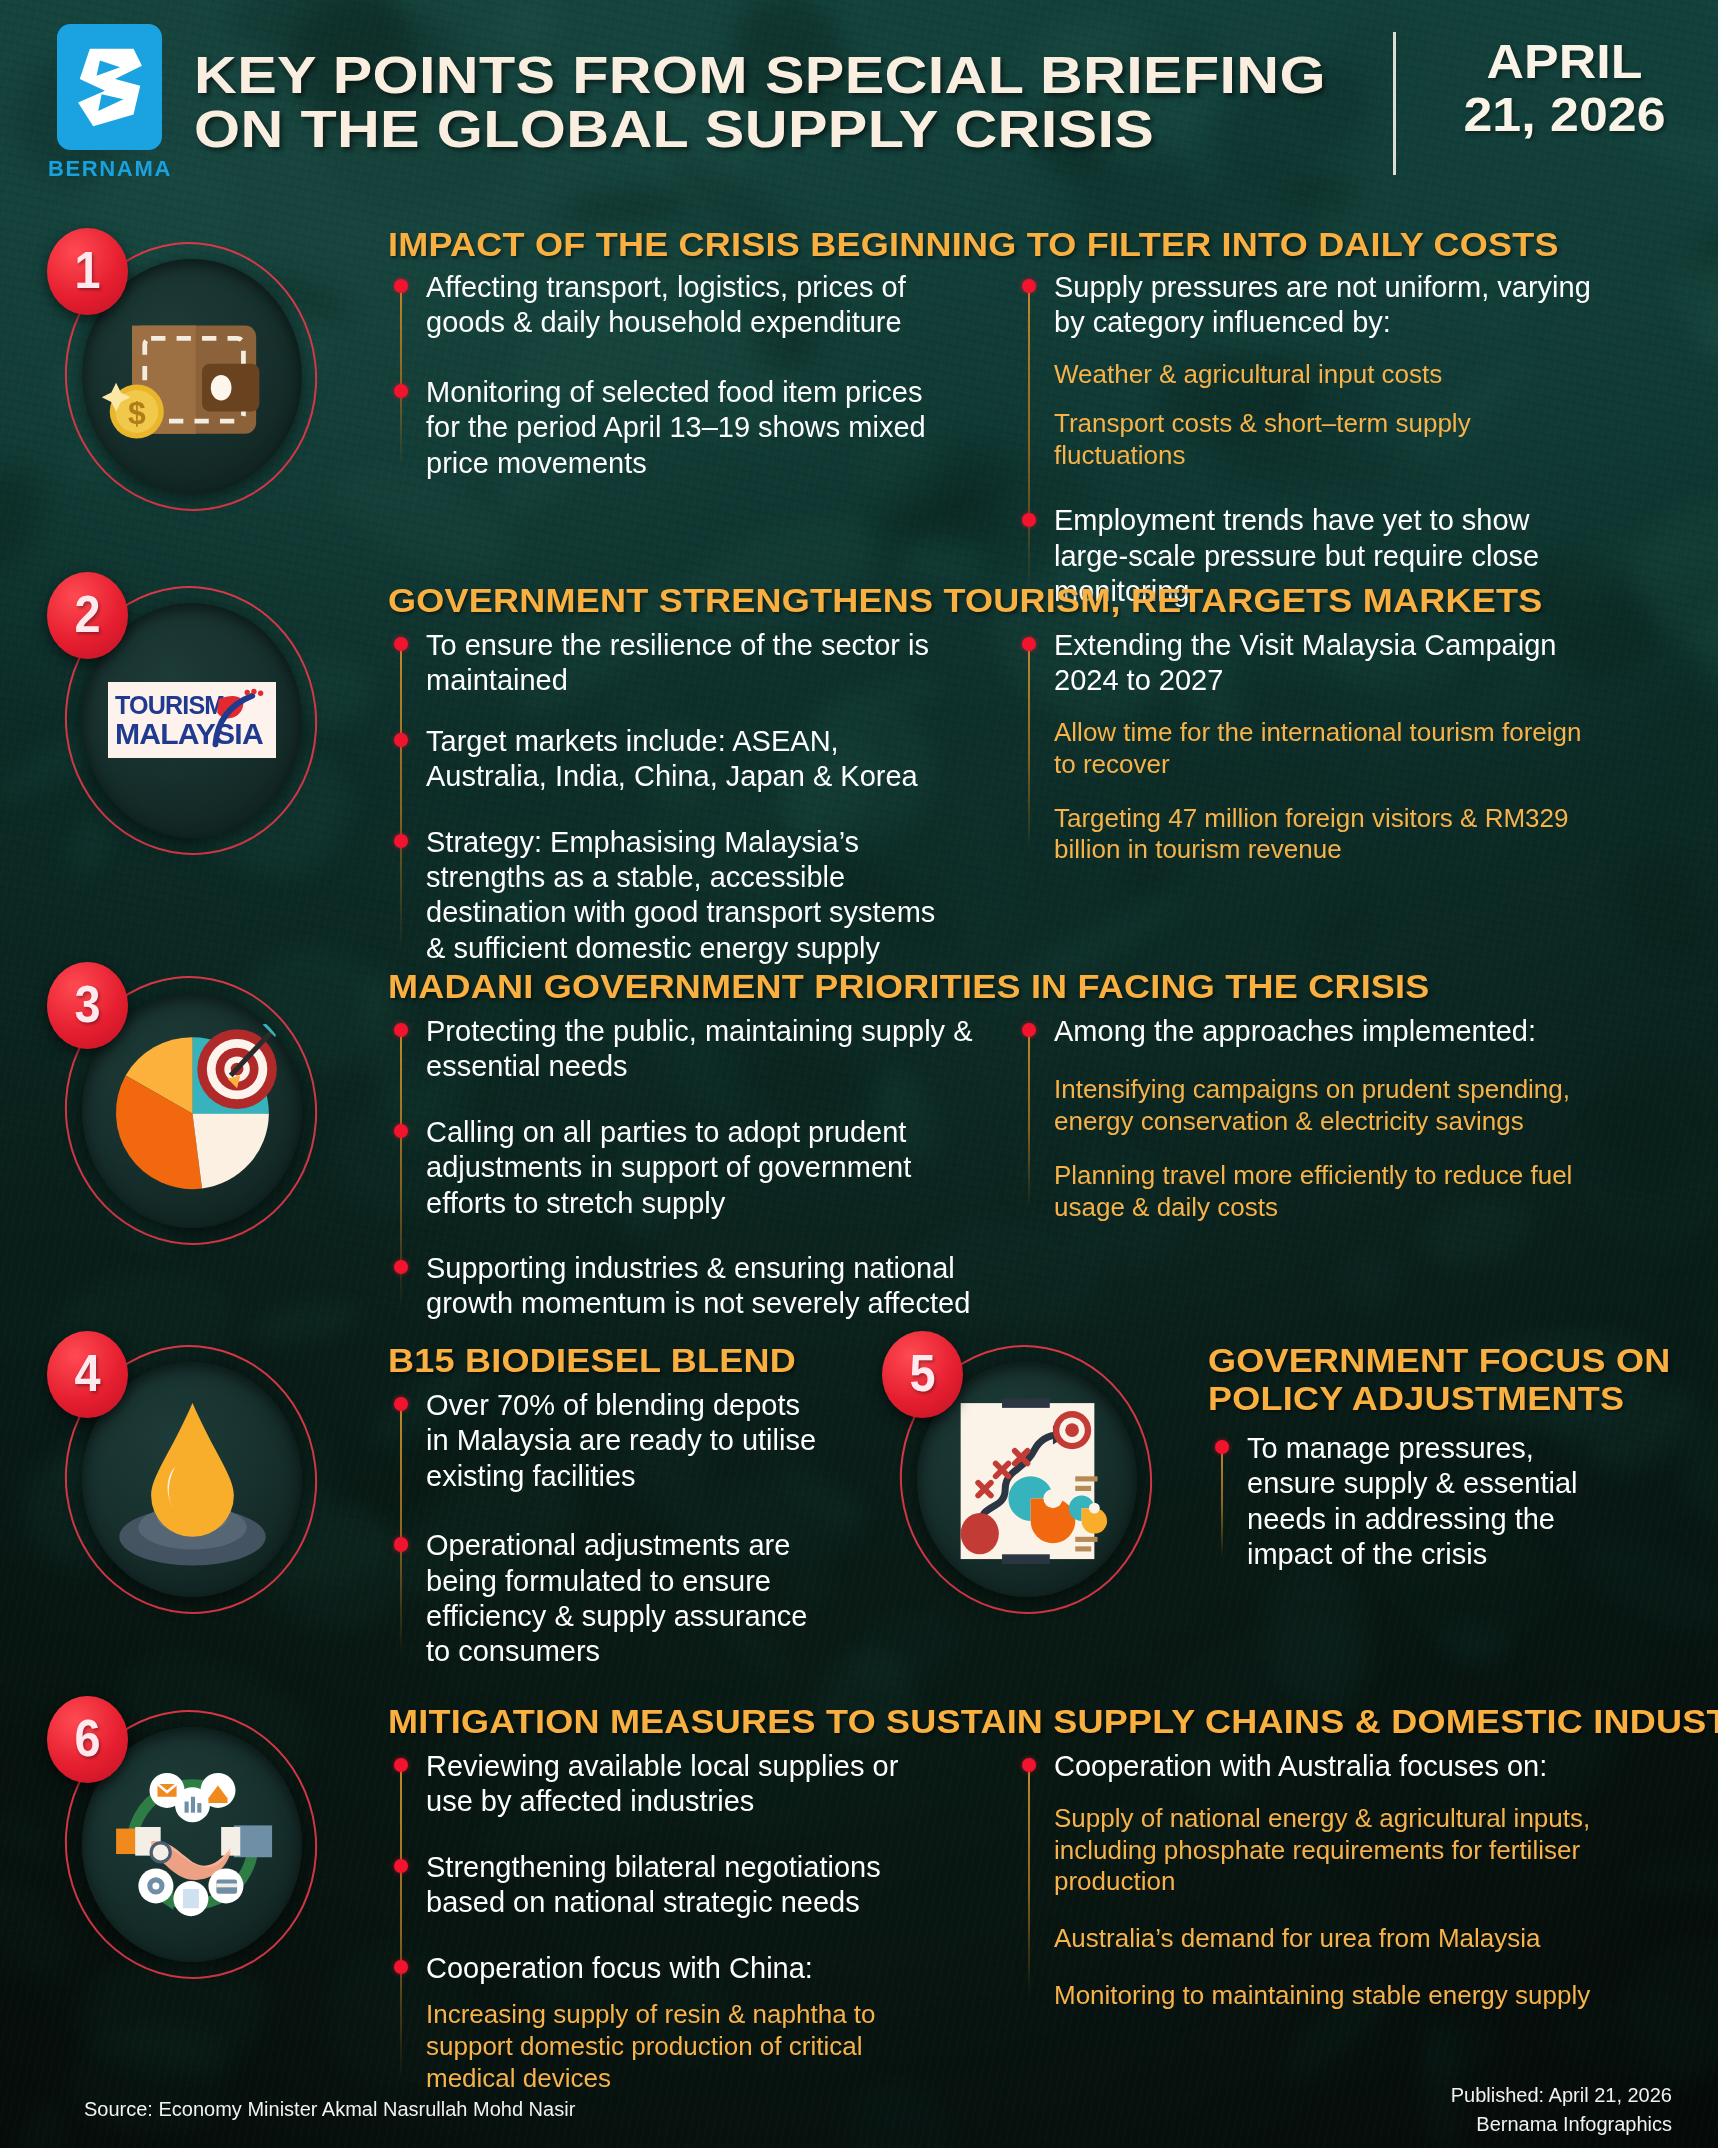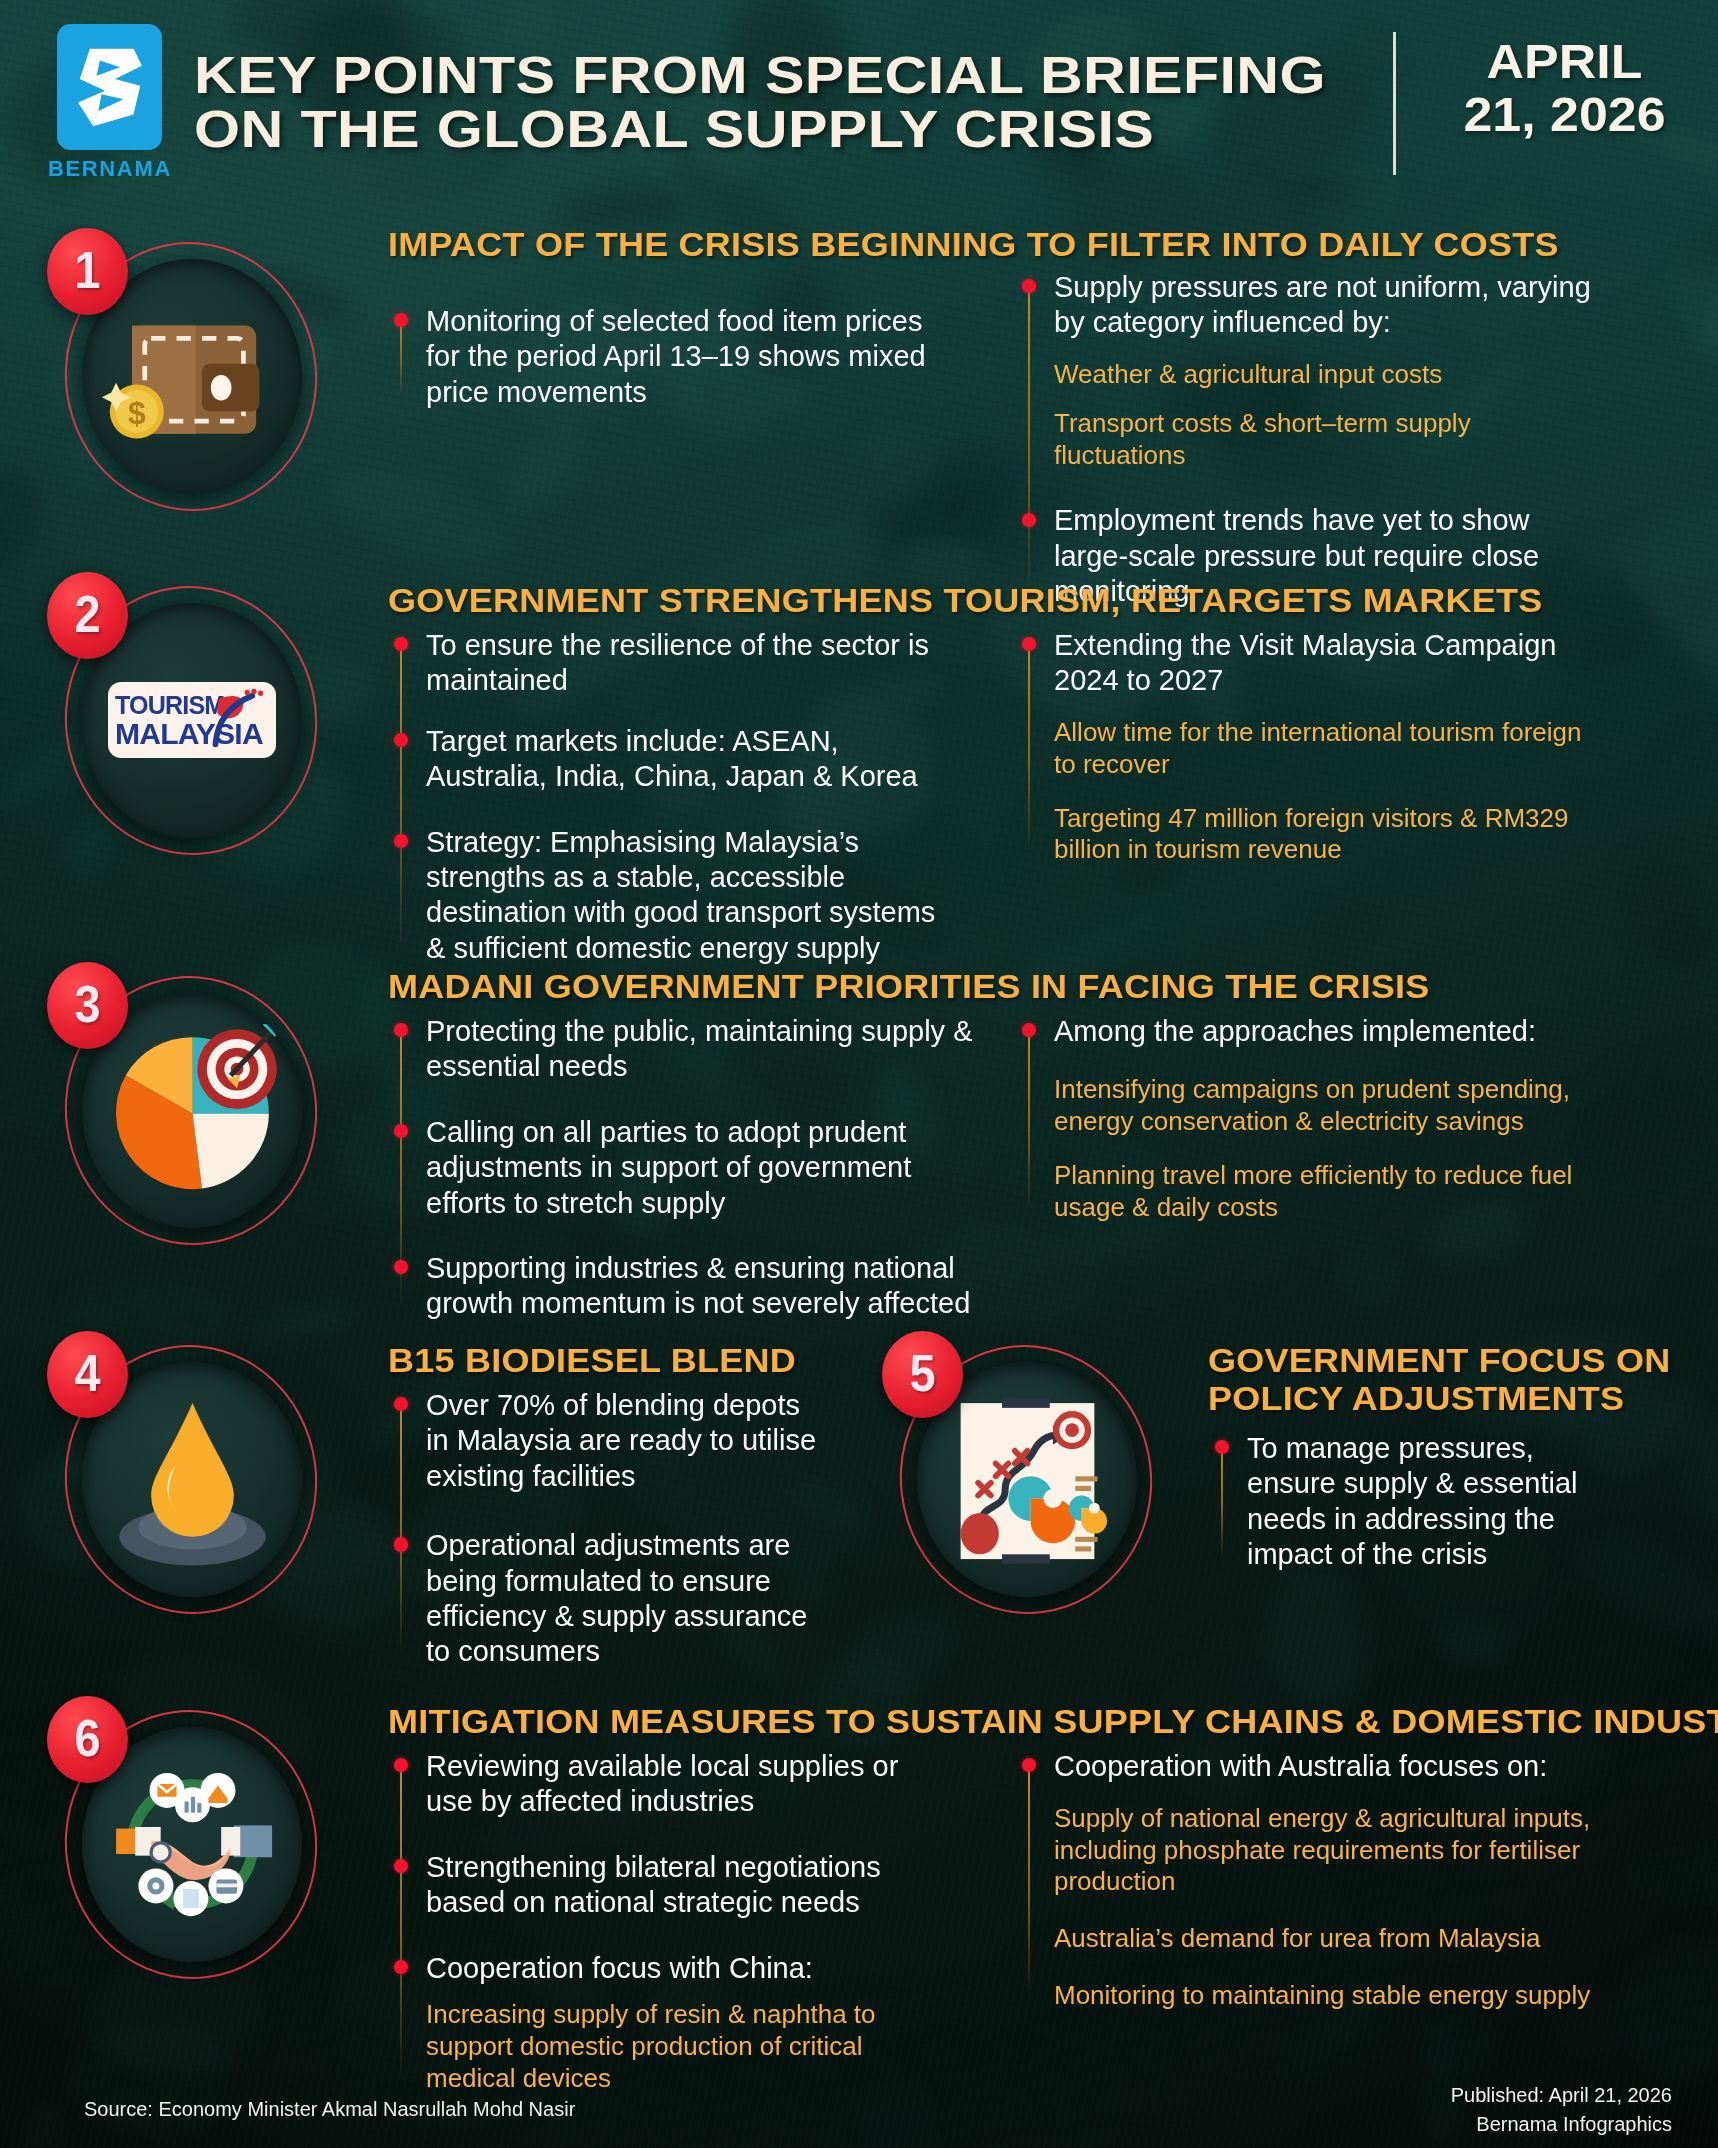--- a/index.html
+++ b/index.html
@@ -83,21 +83,21 @@
   .sub.first{ margin-top:18.5px; }
 
   
   .footer-left{ position:absolute; left:84px; top:2098px; font-size:20px; color:#f2f2ee; }
   .footer-right{ position:absolute; right:46px; top:2081px; font-size:20px; color:#f2f2ee;
                  text-align:right; line-height:1.45; }
 
   
   .icon-svg{ width:191px; height:191px; display:block; }
   .logo-img{ width:168px; height:76px; background:#fdf3ec; display:flex;
-             align-items:center; justify-content:center;border-radius:13px; }
+             align-items:center; justify-content:center; }
 </style>
 </head>
 <body>
 
 <div id="bg" class="noise">
     <div class="blob" style="width: 91px; height: 98px; left: 1673px; top: 1249px; background: rgba(8, 26, 20, 0.6); opacity: 0.31; transform: rotate(2deg);"></div>
     <div class="blob" style="width: 210px; height: 35px; left: 1690px; top: 1835px; background: rgba(8, 26, 20, 0.6); opacity: 0.2; transform: rotate(-27deg);"></div>
     <div class="blob" style="width: 45px; height: 77px; left: 19px; top: 2099px; background: rgba(28, 78, 70, 0.55); opacity: 0.15; transform: rotate(15deg);"></div>
     <div class="blob" style="width: 190px; height: 125px; left: 77px; top: 1951px; background: rgba(28, 78, 70, 0.55); opacity: 0.18; transform: rotate(0deg);"></div>
     <div class="blob" style="width: 206px; height: 34px; left: 1354px; top: 404px; background: rgba(28, 78, 70, 0.55); opacity: 0.47; transform: rotate(-42deg);"></div>
@@ -330,20 +330,23 @@
       </div>
       <div class="numbadge">
         <span>1</span>
       </div>
     </div>
 
     <div class="sec-title" style="left:388px; top:225px;">IMPACT OF THE CRISIS BEGINNING TO FILTER INTO DAILY COSTS</div>
 
     <div class="col" style="left:394px; top:270px; width:545px;">
       <div class="bullets">
+        <div class="bi">
+          <div class="main">Affecting transport, logistics, prices of goods &amp; daily household expenditure</div>
+        </div>
         <div class="bi" style="margin-top:34px;">
           <div class="main">Monitoring of selected food item prices for the period April 13–19 shows mixed price movements</div>
         </div>
       </div>
     </div>
 
     <div class="col" style="left:1022px; top:270px; width:587px;">
       <div class="bullets">
         <div class="bi">
           <div class="main">Supply pressures are not uniform, varying by category influenced by:</div>

